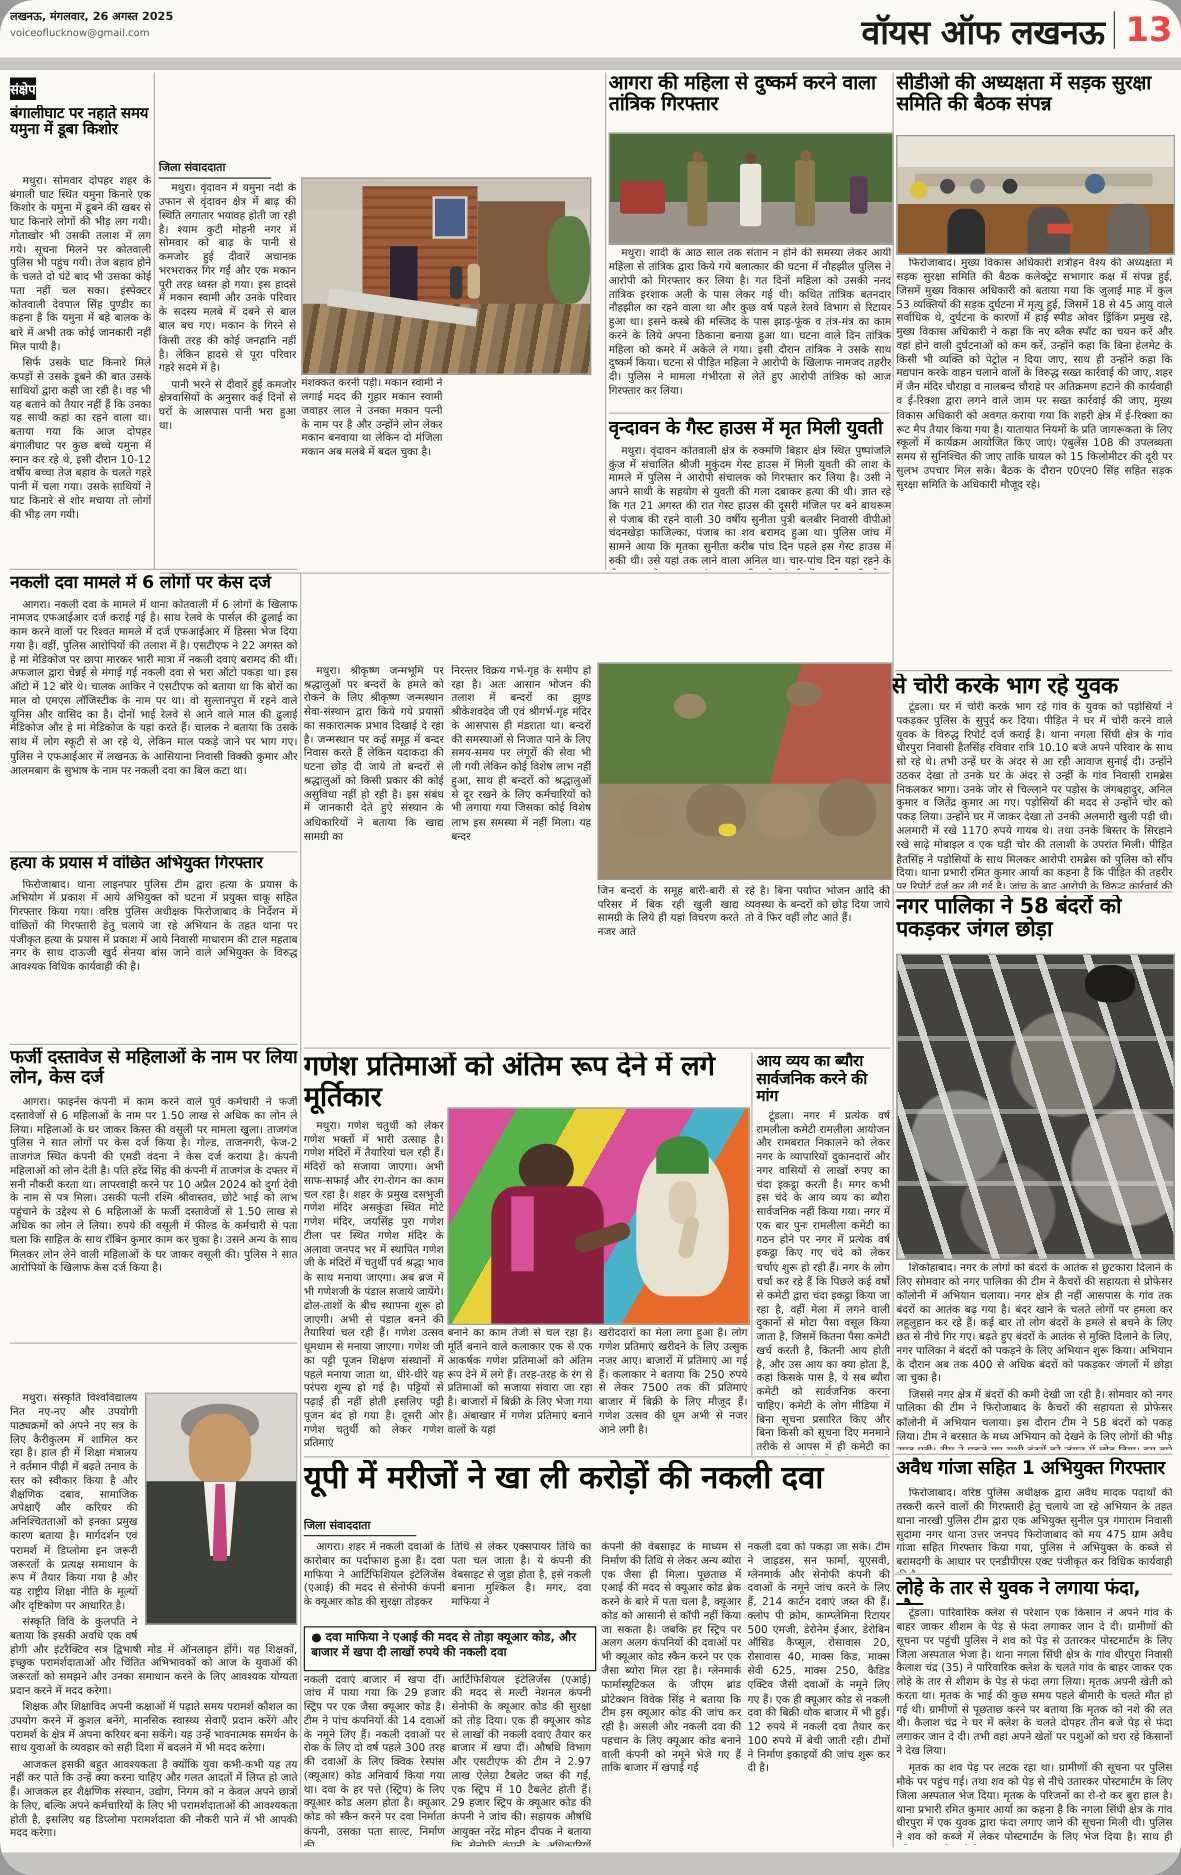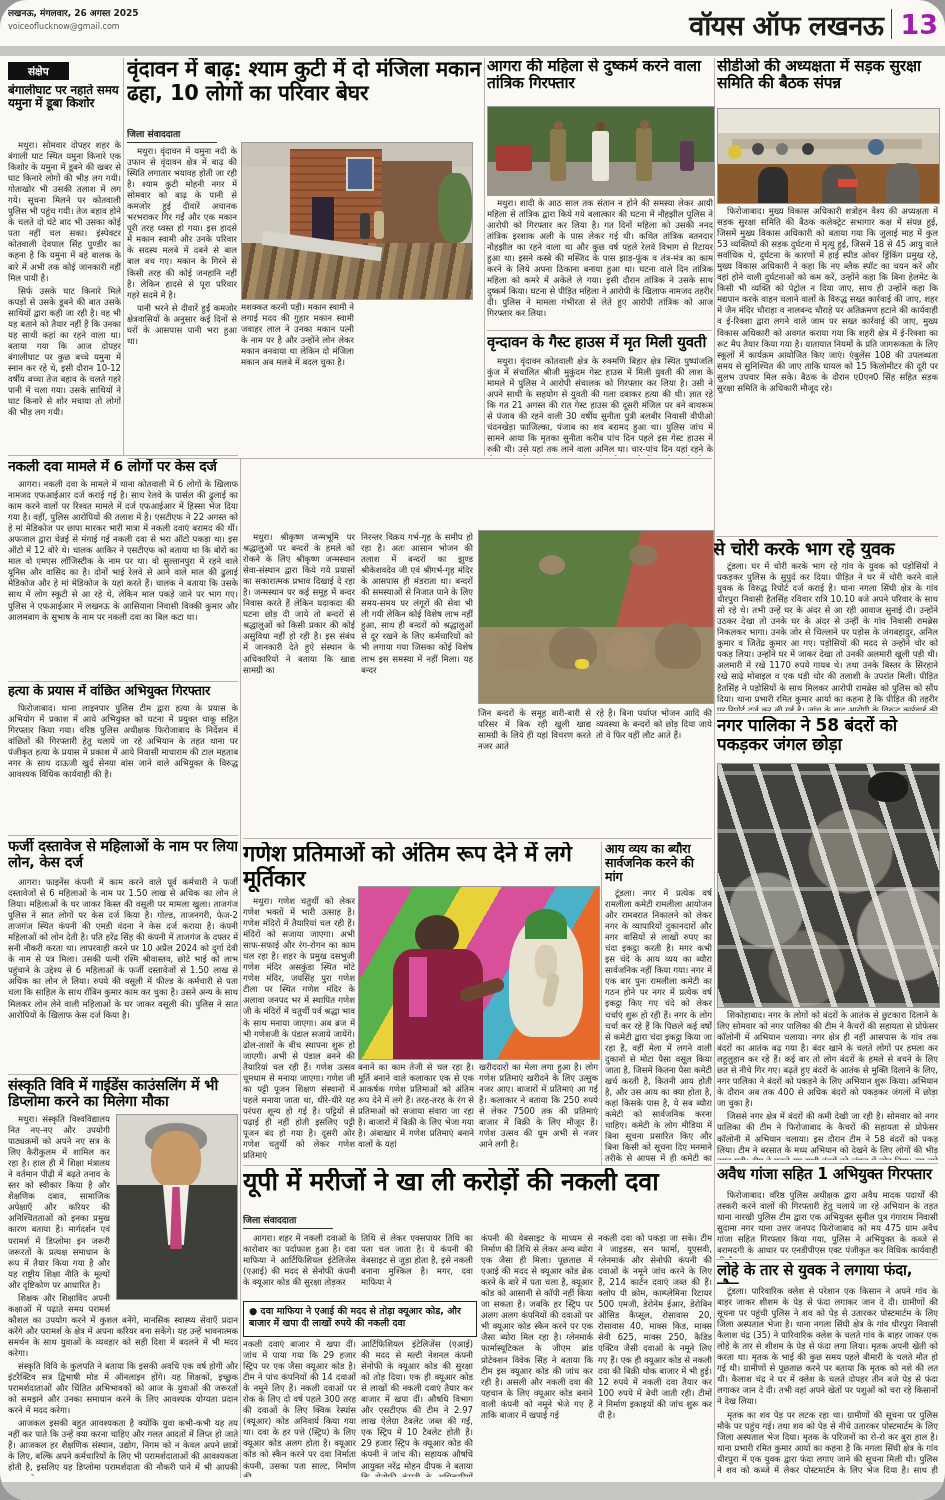--- a/index.html
+++ b/index.html
@@ -7,28 +7,28 @@
         font-family:"DejaVu Sans","Liberation Sans",sans-serif;color:#1b1b1b;overflow:hidden;border-radius:27px;}
   .abs{position:absolute;overflow:hidden;}
   .hl{font-weight:800;color:#0c0c0c;line-height:1.12;letter-spacing:-.2px;}
   .body-txt{font-size:8.5px;line-height:1.3;text-align:justify;color:#222;}
   .body-txt .p{text-indent:10px;margin:0 0 2px 0;}
   .byline{font-size:9px;font-weight:700;border-bottom:1.5px solid #333;padding-bottom:2px;}
   .vrule{position:absolute;width:1px;background:#b5b2ab;}
   .hrule{position:absolute;height:1px;background:#b5b2ab;}
   .photo{position:absolute;overflow:hidden;background:#cfcabd;border:1px solid #999;}
   .ph-el{position:absolute;}
-  .brief-box{background:#111;color:#fff;font-size:10.5px;font-weight:700;padding:2px 20px;display:inline-block;}
+  .brief-box{background:#111;color:#fff;font-size:10.5px;font-weight:700;padding:2px 0;display:inline-block;}
   .hdr-date{font-size:9px;font-weight:700;}
   .hdr-email{font-size:8px;color:#555;}
   .region{font-size:23px;font-weight:800;text-align:center;letter-spacing:-.3px;}
   .masthead{display:flex;align-items:center;justify-content:flex-end;gap:8px;}
   .masthead .mh-name{font-size:27px;font-weight:800;letter-spacing:-.5px;}
   .masthead .mh-sep{width:1px;height:30px;background:#444;}
-  .masthead .mh-page{font-size:27px;font-weight:800;color:#a21caf;}
+  .masthead .mh-page{font-size:27px;font-weight:800;color:#ef4444;}
   .graybar{position:absolute;background:#c6c5c1;}
   .pullbox{border:1.5px solid #222;font-size:9.5px;font-weight:700;line-height:1.3;padding:3px 5px;background:#fffef8;}
 </style>
 </head>
 <body>
 
 <div class="page">
 
   <div class="abs hdr-date" style="left:8px;top:6px;width:170px;">लखनऊ, मंगलवार, 26 अगस्त 2025</div>
   <div class="abs hdr-email" style="left:8px;top:22px;width:170px;">voiceoflucknow@gmail.com</div>
@@ -75,36 +75,34 @@
   <div class="abs hl" style="left:8px;top:684px;width:230px;height:16px;font-size:13px;">हत्या के प्रयास में वांछित अभियुक्त गिरफ्तार</div>
   <div class="abs body-txt" style="left:8px;top:703px;width:230px;height:130px;">
     <p class="p">फिरोजाबाद। थाना लाइनपार पुलिस टीम द्वारा हत्या के प्रयास के अभियोग में प्रकाश में आये अभियुक्त को घटना में प्रयुक्त चाकू सहित गिरफ्तार किया गया। वरिष्ठ पुलिस अधीक्षक फिरोजाबाद के निर्देशन में वांछितों की गिरफ्तारी हेतु चलाये जा रहे अभियान के तहत थाना पर पंजीकृत हत्या के प्रयास में प्रकाश में आये निवासी माधाराम की टाल महताब नगर के साथ दाऊजी खुर्द सेनया बांस जाने वाले अभियुक्त के विरुद्ध आवश्यक विधिक कार्यवाही की है।</p>
   </div>
 
   <div class="abs hl" style="left:8px;top:838px;width:230px;height:36px;font-size:14.5px;">फर्जी दस्तावेज से महिलाओं के नाम पर लिया लोन, केस दर्ज</div>
   <div class="abs body-txt" style="left:8px;top:877px;width:230px;height:195px;">
     <p class="p">आगरा। फाइनेंस कंपनी में काम करने वाले पूर्व कर्मचारी ने फर्जी दस्तावेजों से 6 महिलाओं के नाम पर 1.50 लाख से अधिक का लोन ले लिया। महिलाओं के घर जाकर किस्त की वसूली पर मामला खुला। ताजगंज पुलिस ने सात लोगों पर केस दर्ज किया है। गोल्ड, ताजनगरी, फेज-2 ताजगंज स्थित कंपनी की एमडी वंदना ने केस दर्ज कराया है। कंपनी महिलाओं को लोन देती है। पति हरेंद्र सिंह की कंपनी में ताजगंज के दफ्तर में सनी नौकरी करता था। लापरवाही करने पर 10 अप्रैल 2024 को दुर्गा देवी के नाम से पत्र मिला। उसकी पत्नी रश्मि श्रीवास्तव, छोटे भाई को लाभ पहुंचाने के उद्देश्य से 6 महिलाओं के फर्जी दस्तावेजों से 1.50 लाख से अधिक का लोन ले लिया। रुपये की वसूली में फील्ड के कर्मचारी से पता चला कि साहिल के साथ रॉबिन कुमार काम कर चुका है। उसने अन्य के साथ मिलकर लोन लेने वाली महिलाओं के घर जाकर वसूली की। पुलिस ने सात आरोपियों के खिलाफ केस दर्ज किया है।</p>
   </div>
 
-  <div class="abs hl" style="left:8px;top:1077px;width:230px;height:34px;font-size:14.5px;">संस्कृति विवि में गाईडेंस काउंसलिंग में भी डिप्लोमा करने का मिलेगा मौका</div>
   <div class="abs body-txt" style="left:8px;top:1114px;width:230px;height:362px;">
     <span class="photo" style="position:relative;float:right;width:120px;height:184px;margin:0 0 4px 6px;display:block;background:#d9d6cd;">
       <span class="ph-el" style="left:28px;top:8px;width:62px;height:30px;background:#8f8a83;border-radius:50% 50% 40% 40%;"></span>
       <span class="ph-el" style="left:34px;top:16px;width:50px;height:58px;background:#c79a6b;border-radius:45%;"></span>
       <span class="ph-el" style="left:0px;top:70px;width:120px;height:114px;background:#3c4038;"></span>
       <span class="ph-el" style="left:46px;top:70px;width:26px;height:60px;background:#efefea;clip-path:polygon(0 0,100% 0,80% 100%,20% 100%);"></span>
       <span class="ph-el" style="left:53px;top:72px;width:12px;height:62px;background:#c2447a;clip-path:polygon(20% 0,80% 0,100% 100%,0 100%);"></span>
     </span>
     <p class="p">मथुरा। संस्कृति विश्वविद्यालय नित नए-नए और उपयोगी पाठ्यक्रमों को अपने नए सत्र के लिए कैरीकुलम में शामिल कर रहा है। हाल ही में शिक्षा मंत्रालय ने वर्तमान पीढ़ी में बढ़ते तनाव के स्तर को स्वीकार किया है और शैक्षणिक दबाव, सामाजिक अपेक्षाएँ और करियर की अनिश्चितताओं को इनका प्रमुख कारण बताया है। मार्गदर्शन एवं परामर्श में डिप्लोमा इन जरूरी जरूरतों के प्रत्यक्ष समाधान के रूप में तैयार किया गया है और यह राष्ट्रीय शिक्षा नीति के मूल्यों और दृष्टिकोण पर आधारित है।</p>
+    <p class="p">संस्कृति विवि के कुलपति ने बताया कि इसकी अवधि एक वर्ष होगी और इंटरैक्टिव सत्र द्विभाषी मोड में ऑनलाइन होंगे। यह शिक्षकों, इच्छुक परामर्शदाताओं और चिंतित अभिभावकों को आज के युवाओं की जरूरतों को समझने और उनका समाधान करने के लिए आवश्यक योग्यता प्रदान करने में मदद करेगा।</p>
     <p class="p">शिक्षक और शिक्षाविद अपनी कक्षाओं में पढ़ाते समय परामर्श कौशल का उपयोग करने में कुशल बनेंगे, मानसिक स्वास्थ्य सेवाएँ प्रदान करेंगे और परामर्श के क्षेत्र में अपना करियर बना सकेंगे। यह उन्हें भावनात्मक समर्थन के साथ युवाओं के व्यवहार को सही दिशा में बदलने में भी मदद करेगा।</p>
-    <p class="p">संस्कृति विवि के कुलपति ने बताया कि इसकी अवधि एक वर्ष होगी और इंटरैक्टिव सत्र द्विभाषी मोड में ऑनलाइन होंगे। यह शिक्षकों, इच्छुक परामर्शदाताओं और चिंतित अभिभावकों को आज के युवाओं की जरूरतों को समझने और उनका समाधान करने के लिए आवश्यक योग्यता प्रदान करने में मदद करेगा।</p>
     <p class="p">आजकल इसकी बहुत आवश्यकता है क्योंकि युवा कभी-कभी यह तय नहीं कर पाते कि उन्हें क्या करना चाहिए और गलत आदतों में लिप्त हो जाते हैं। आजकल हर शैक्षणिक संस्थान, उद्योग, निगम को न केवल अपने छात्रों के लिए, बल्कि अपने कर्मचारियों के लिए भी परामर्शदाताओं की आवश्यकता होती है, इसलिए यह डिप्लोमा परामर्शदाता की नौकरी पाने में भी आपकी मदद करेगा।</p>
   </div>
 
-  <div class="abs hl" style="left:127px;top:58px;width:356px;height:64px;font-size:21px;">वृंदावन में बाढ़: श्याम कुटी में दो मंजिला मकान ढहा, 10 लोगों का परिवार बेघर</div>
   <div class="abs byline" style="left:127px;top:127px;width:90px;">जिला संवाददाता</div>
   <div class="abs body-txt" style="left:127px;top:146px;width:110px;height:310px;">
     <p class="p">मथुरा। वृंदावन में यमुना नदी के उफान से वृंदावन क्षेत्र में बाढ़ की स्थिति लगातार भयावह होती जा रही है। श्याम कुटी मोहनी नगर में सोमवार को बाढ़ के पानी से कमजोर हुई दीवारें अचानक भरभराकर गिर गईं और एक मकान पूरी तरह ध्वस्त हो गया। इस हादसे में मकान स्वामी और उनके परिवार के सदस्य मलबे में दबने से बाल बाल बच गए। मकान के गिरने से किसी तरह की कोई जनहानि नहीं है। लेकिन हादसे से पूरा परिवार गहरे सदमे में है।</p>
     <p class="p">पानी भरने से दीवारें हुईं कमजोर क्षेत्रवासियों के अनुसार कई दिनों से घरों के आसपास पानी भरा हुआ था।</p>
   </div>
   <div class="photo" style="left:241px;top:142px;width:230px;height:156px;">
     <div class="ph-el" style="left:0;top:0;width:230px;height:24px;background:#c9c4b7;"></div>
     <div class="ph-el" style="left:48px;top:6px;width:92px;height:104px;background:repeating-linear-gradient(0deg,#9c5c39 0 6px,#8a4b2c 6px 8px);"></div>
     <div class="ph-el" style="left:140px;top:18px;width:70px;height:84px;background:#7d5a40;"></div>
     <div class="ph-el" style="left:70px;top:54px;width:22px;height:46px;background:#2c2434;"></div>

